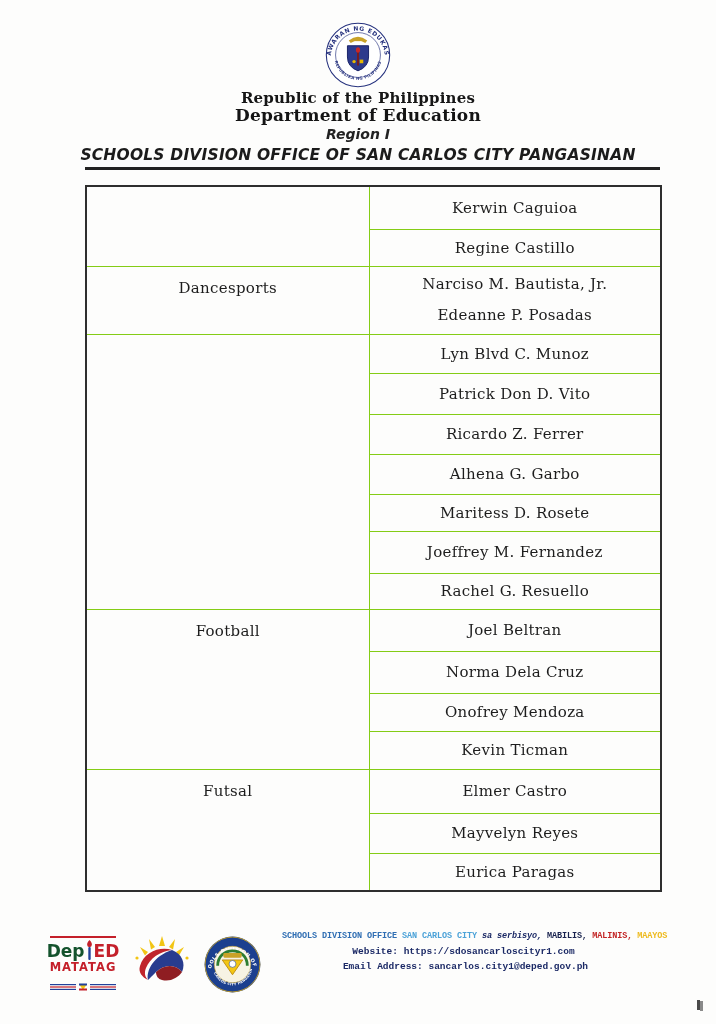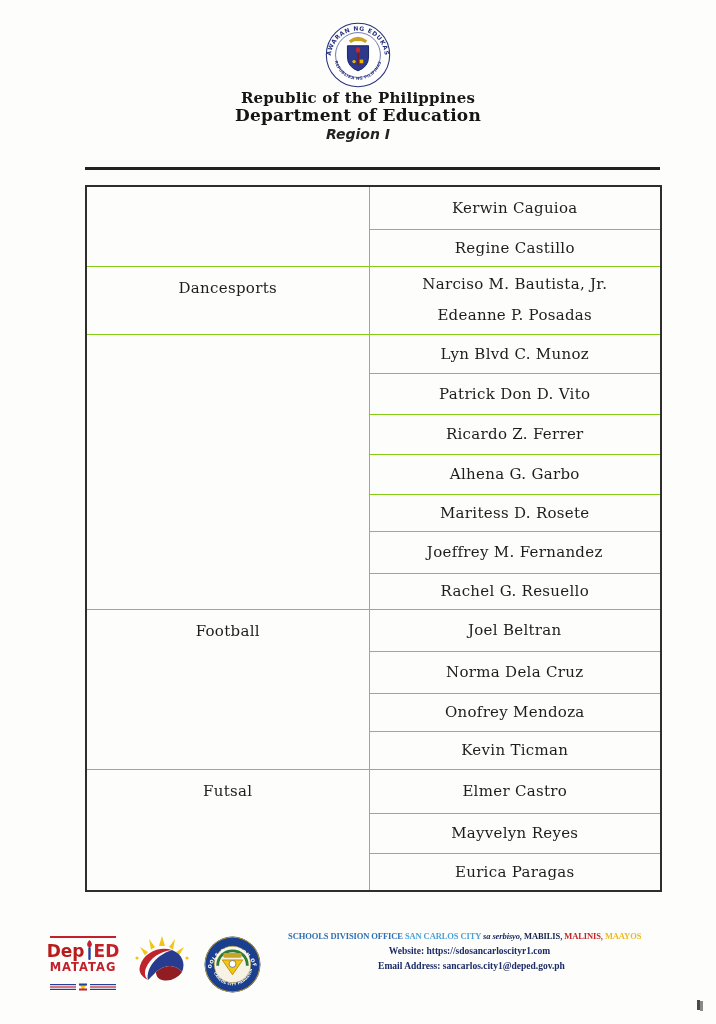--- a/index.html
+++ b/index.html
@@ -28,33 +28,33 @@
   td.cat  { text-align:center; vertical-align:top; padding-top:12px; }
   td.name { text-align:center; vertical-align:middle; }
   td.name .ln { line-height:31px; }
 
   
   .footer-logos { position:absolute; left:46px; top:936px; display:flex; align-items:flex-start; gap:11px; }
 
   .logo-deped { width:74px; text-align:center; }
   .dl-topline { height:2px; background:#c4202a; margin:0 4px 2px 4px; }
   .dl-name { font-family:"DejaVu Sans", sans-serif; font-weight:bold; font-size:17px; line-height:20px; }
-  .dl-dep { color:#b91c1c; } .dl-ed { color:#c4202a; }
+  .dl-dep { color:#14532d; } .dl-ed { color:#c4202a; }
   .dl-torch { vertical-align:-3px; }
   .dl-matatag { font-family:"DejaVu Sans", sans-serif; font-weight:bold; font-size:11.5px; letter-spacing:1px; color:#c4202a; line-height:13px; }
   .dl-strip { margin-top:2px; }
 
   .logo-bp { width:62px; text-align:center; }
   .bp-caption { font-family:"DejaVu Sans", sans-serif; font-style:italic; font-weight:bold; font-size:6.5px; letter-spacing:.4px; color:#21409a; line-height:8px;margin-top:36px; }
 
   .logo-sdo { width:57px; }
 
   .footer-text {
-    position:absolute; left:288px; top:929px; width:394px;
-    font-family:Liberation Serif, serif; font-weight:bold;
+    position:absolute; left:282px; top:929px; width:394px;
+    font-family:Liberation Mono, monospace; font-weight:bold;
     color:#1c2a66; line-height:15px;
   }
   .ft1 { font-size:8.5px; letter-spacing:-.1px; white-space:nowrap; }
   .ft1 .c-office { color:#2f6eb3; }
   .ft1 .c-city   { color:#4ba2d8; }
   .ft1 .c-serb   { color:#1c2a66; font-style:italic; }
   .ft1 .c-mab    { color:#17214d; }
   .ft1 .c-mal    { color:#c22525; }
   .ft1 .c-maa    { color:#edba1e; }
   .ft2 { font-size:9.5px; }
@@ -88,20 +88,21 @@
       <rect x="48.6" y="45" width="2.8" height="21" fill="#7c1a1a"></rect>
       <ellipse cx="50" cy="42.5" rx="3.2" ry="4.2" fill="#c62828"></ellipse>
       <circle cx="44" cy="60" r="2.6" fill="#e6b800"></circle>
       <rect x="52.5" y="57" width="5.5" height="5.5" fill="#e6b800"></rect>
     </svg>
   </div>
 
   <div class="hdr h-republic">Republic of the Philippines</div>
   <div class="hdr h-dept">Department of Education</div>
   <div class="hdr h-region">Region I</div>
+  <div class="hdr h-office">SCHOOLS DIVISION OFFICE OF SAN CARLOS CITY PANGASINAN</div>
   <div class="h-rule"></div>
 
   <table class="roster">
     <colgroup>
         <col style="width:283px">
         <col style="width:292px">
       </colgroup>
     <tbody>
       <tr style="height:43px">
         <td class="cat" rowspan="2"></td>

